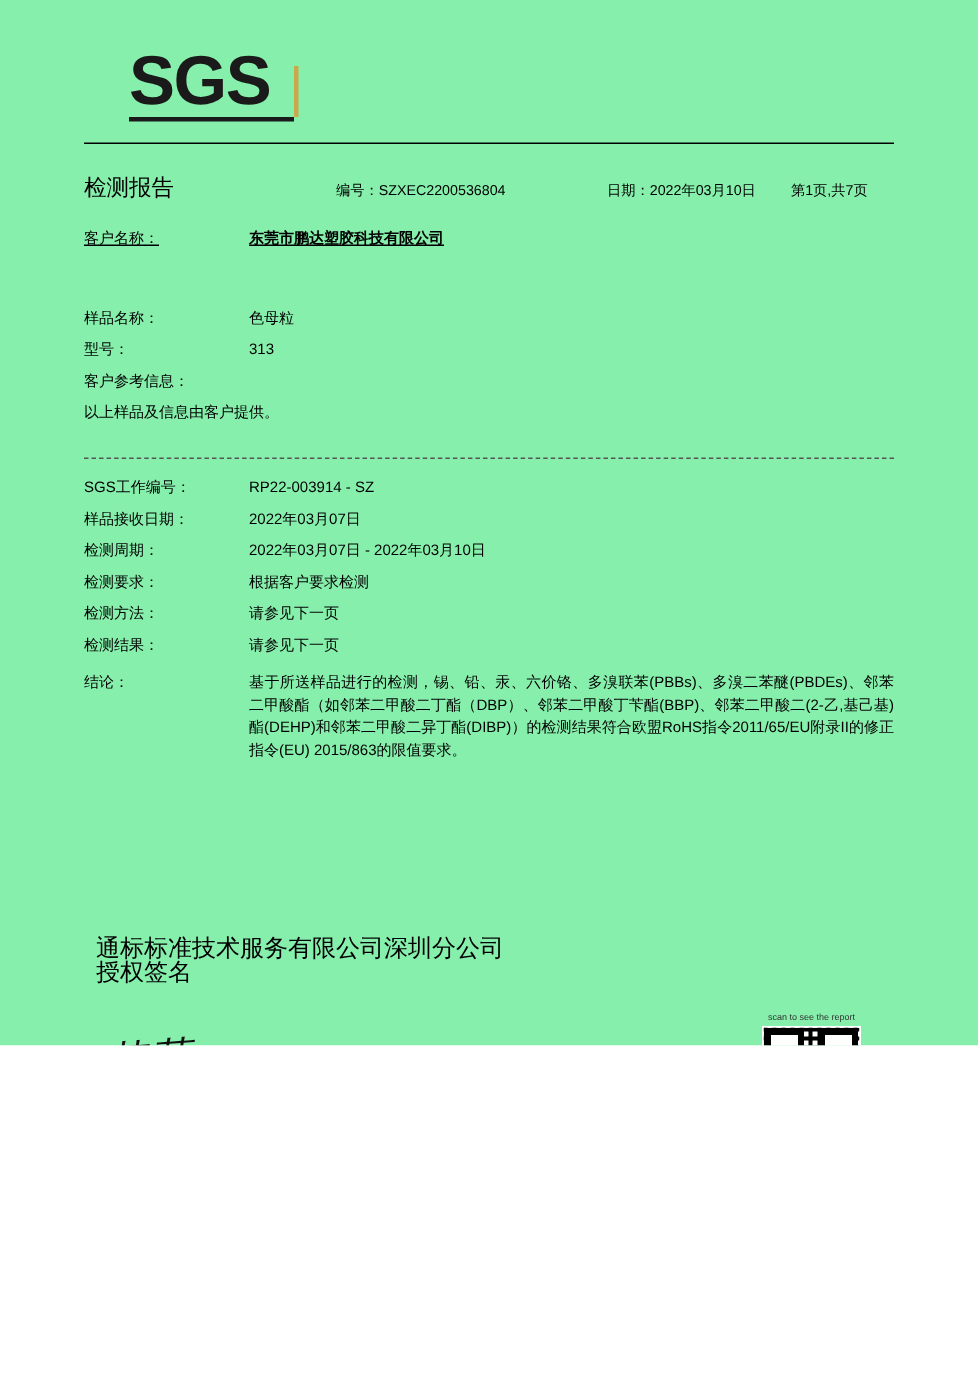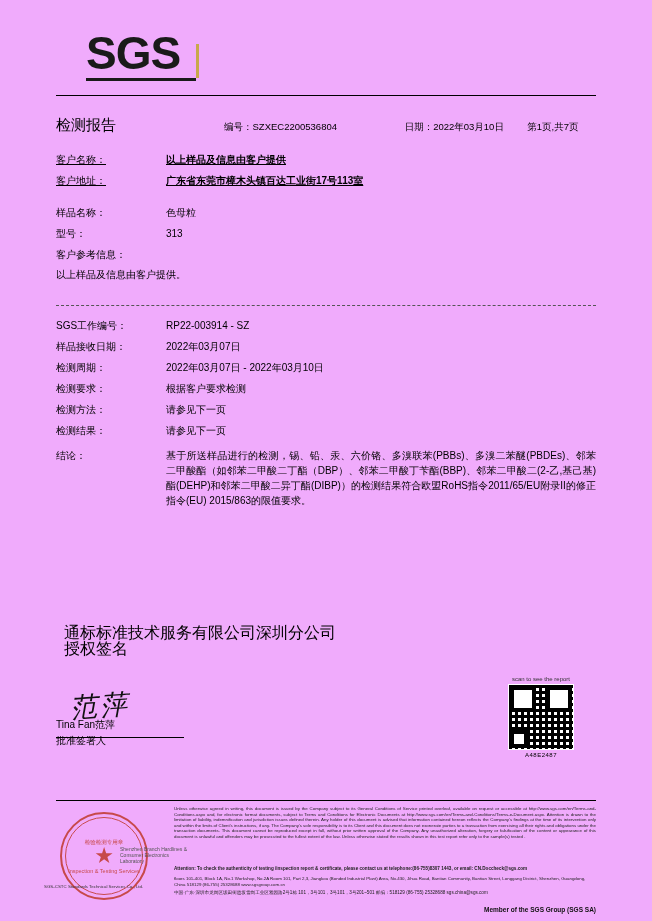--- a/index.html
+++ b/index.html
@@ -4,22 +4,22 @@
 <style>
   * { box-sizing: border-box; }
   html, body {
     margin: 0; padding: 0;
     background: #ffffff;
     font-family: "Liberation Sans", sans-serif;
   }
   .page {
     position: relative;
     width: 652px;
-    height: 921px;
-    background: #f0abfc;
+    height: 697px;
+    background: #86efac;
     overflow: hidden;
   }
   
   .logo-wrap {
     position: absolute;
     left: 86px;
     top: 28px;
     width: 110px;
     height: 52px;
   }
@@ -337,25 +337,21 @@
     <div class="title-meta">
       <span class="meta-no">编号：SZXEC2200536804</span>
       <span class="meta-date">日期：2022年03月10日</span>
       <span class="meta-page">第1页,共7页</span>
     </div>
   </div>
 
   <div class="block" style="top:152px;text-decoration:underline;">
     <div class="row">
       <div class="lbl">客户名称：</div>
-      <div class="val bold">以上样品及信息由客户提供</div>
-    </div>
-    <div class="row">
-      <div class="lbl">客户地址：</div>
-      <div class="val bold">广东省东莞市樟木头镇百达工业街17号113室</div>
+      <div class="val bold">东莞市鹏达塑胶科技有限公司</div>
     </div>
   </div>
 
   <div class="block" style="top:205px;">
     <div class="row">
       <div class="lbl">样品名称：</div>
       <div class="val">色母粒</div>
     </div>
     <div class="row">
       <div class="lbl">型号：</div>

